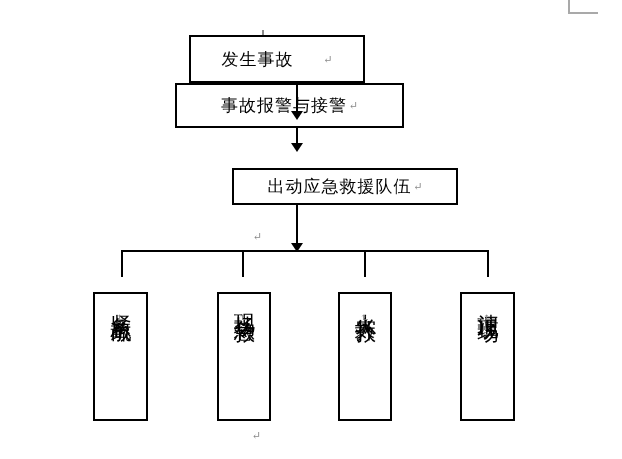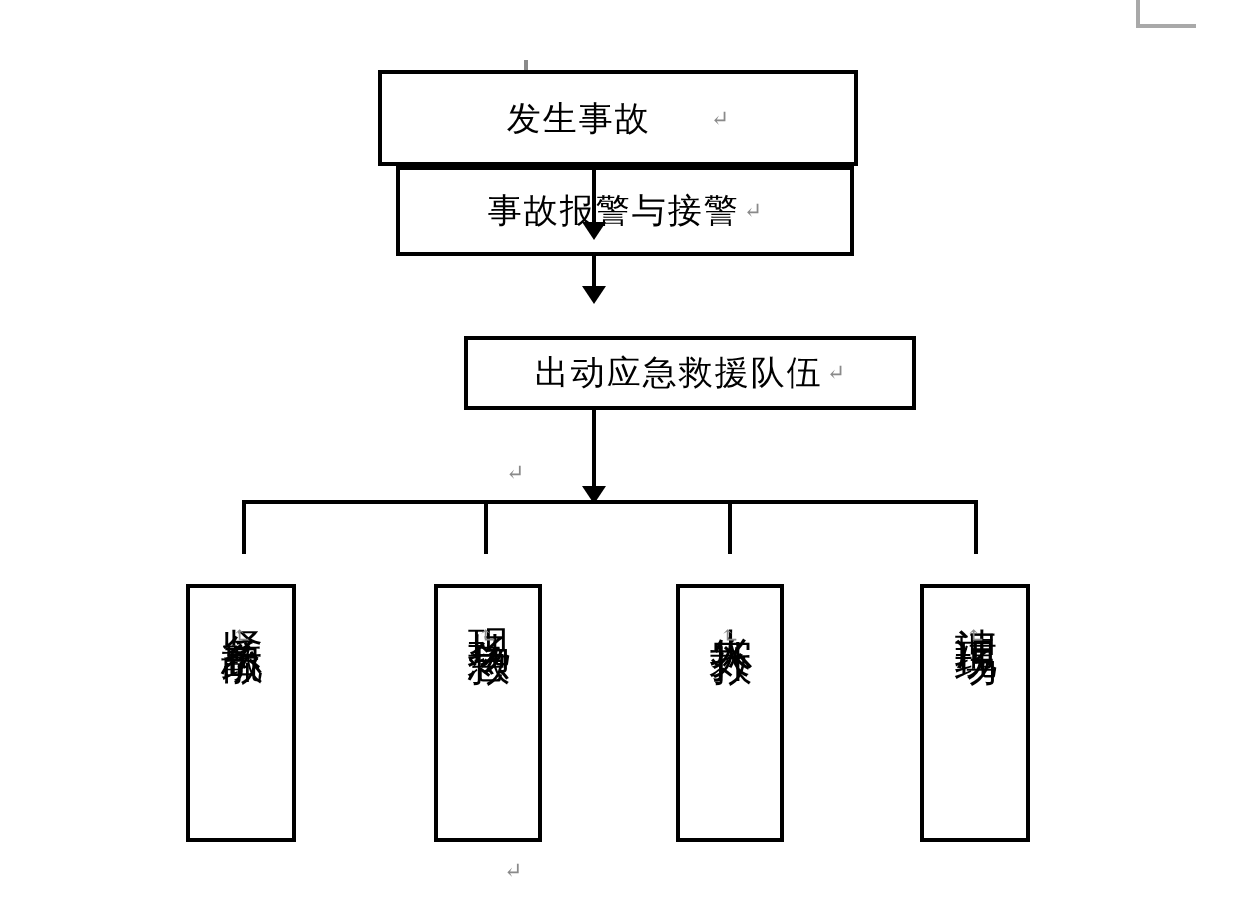--- a/index.html
+++ b/index.html
@@ -8,22 +8,22 @@
   #canvas {
     position:relative; width:622px; height:459px;
     background:#ffffff; overflow:hidden;
   }
   
   .hbox {
     position:absolute; border:2px solid #000; background:#fff;
     display:flex; align-items:center; justify-content:center;
     font-size:17px; letter-spacing:1px; color:#000; white-space:nowrap;
   }
-  #box-accident  { left:189px; top:35px;  width:240px; height:48px;gap:28px; }
-  #box-alarm     { left:198px; top:83px;  width:229px; height:45px; }
+  #box-accident  { left:189px; top:35px;  width:176px; height:48px;gap:28px; }
+  #box-alarm     { left:175px; top:83px;  width:229px; height:45px; }
   #box-dispatch  { left:187px; top:168px; width:226px; height:37px;margin-left:45px; }
   
   .vbox {
     position:absolute; top:292px; height:129px; border:2px solid #000;
     background:#fff; display:flex; flex-direction:column; align-items:center;
     color:#000;
   }
   #box-evacuation   { left:93px;  width:55px; }
   #box-firstaid     { left:217px; width:54px; }
   #box-firefighting { left:338px; width:54px; }

